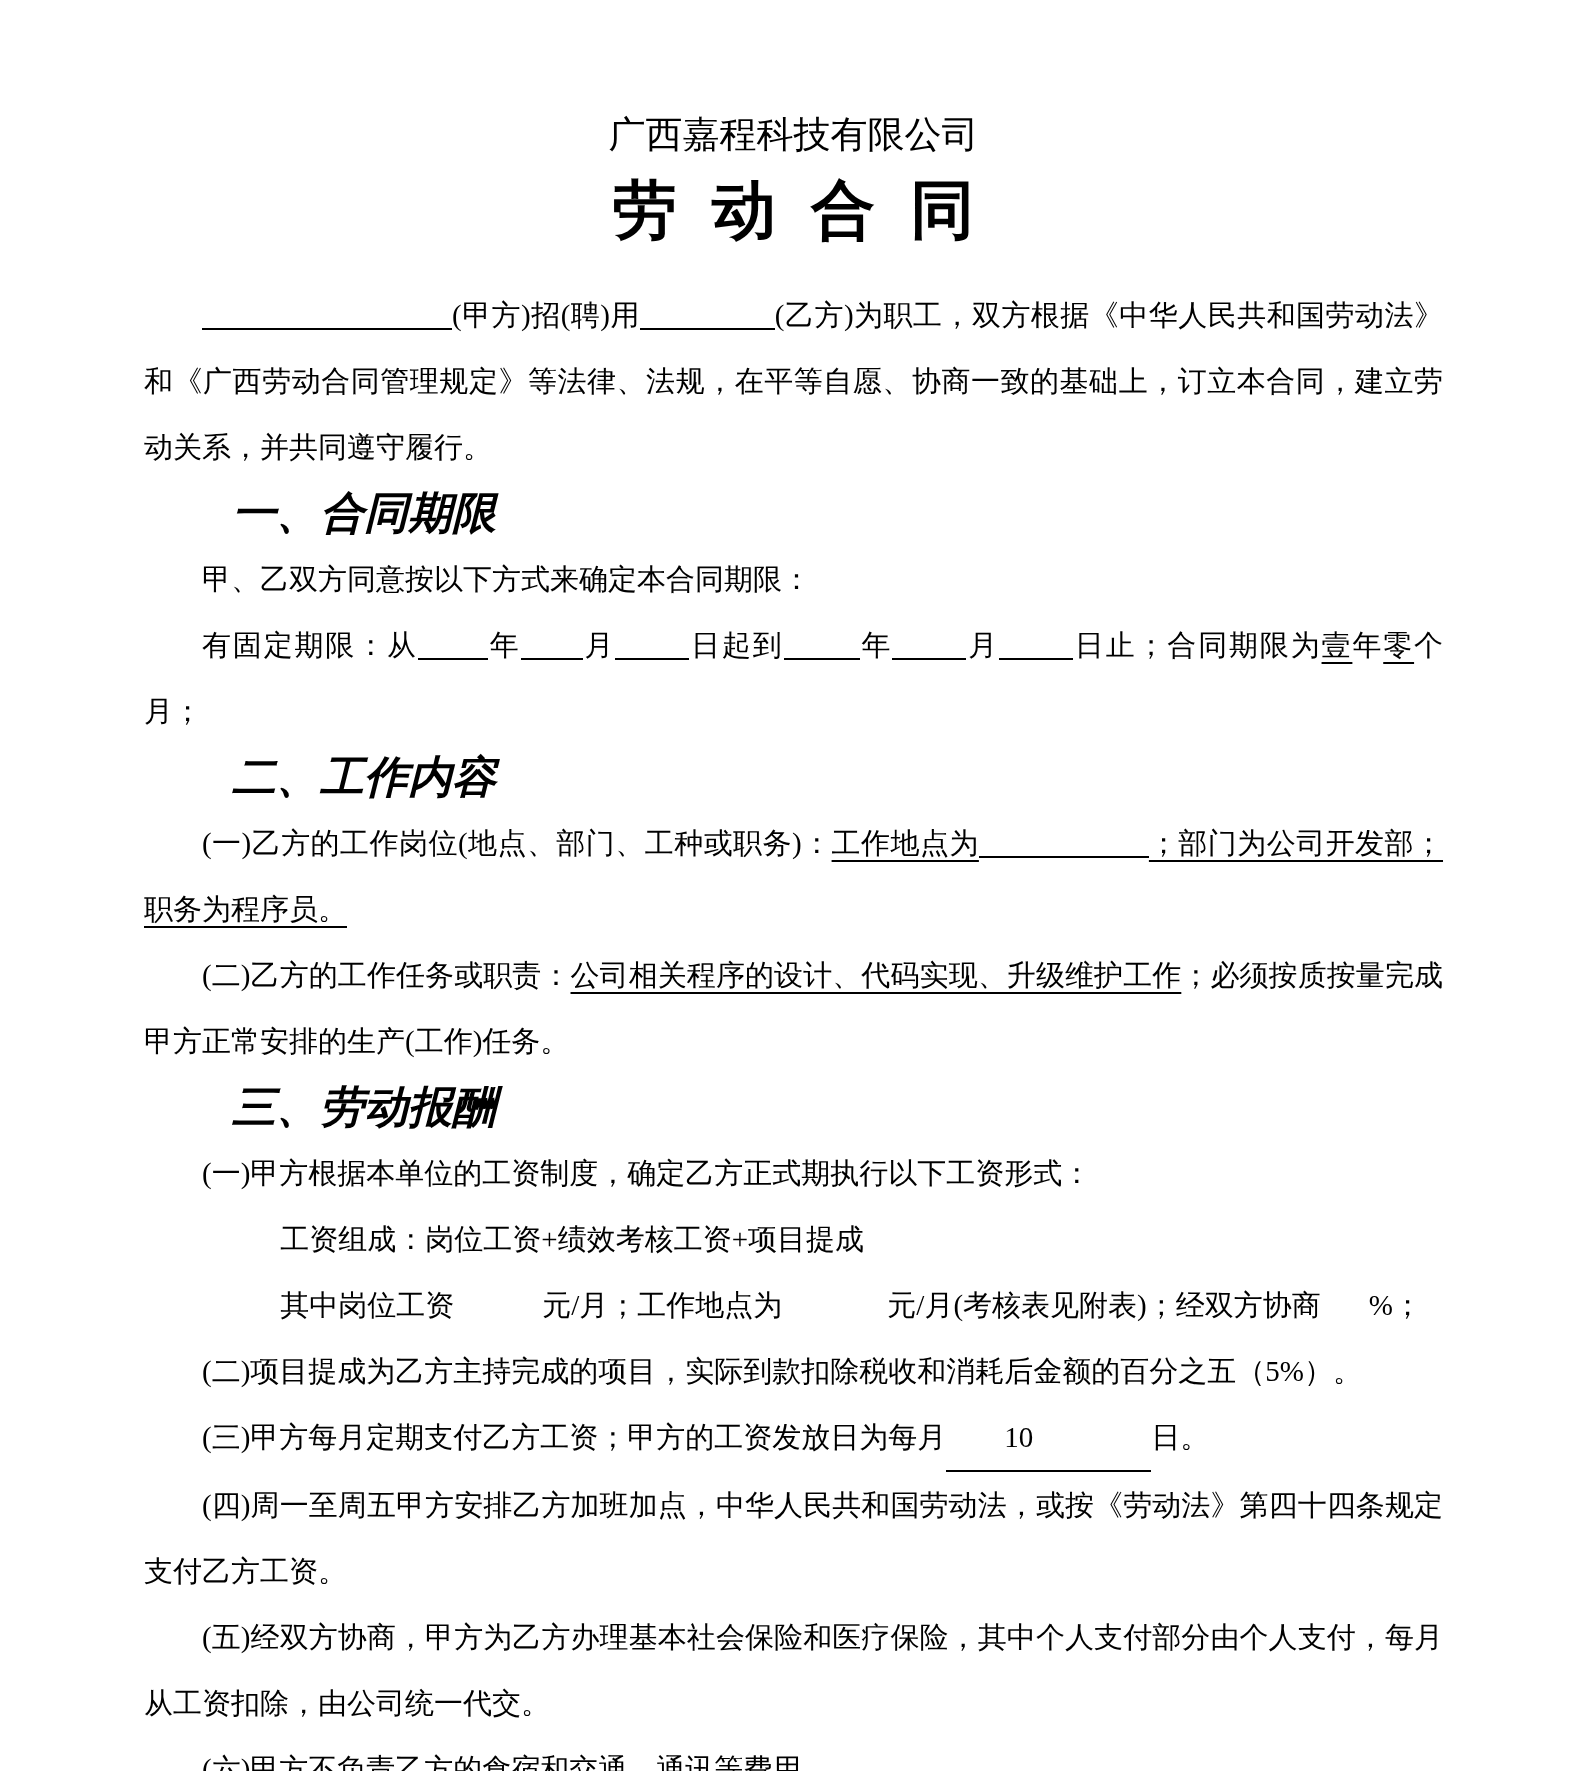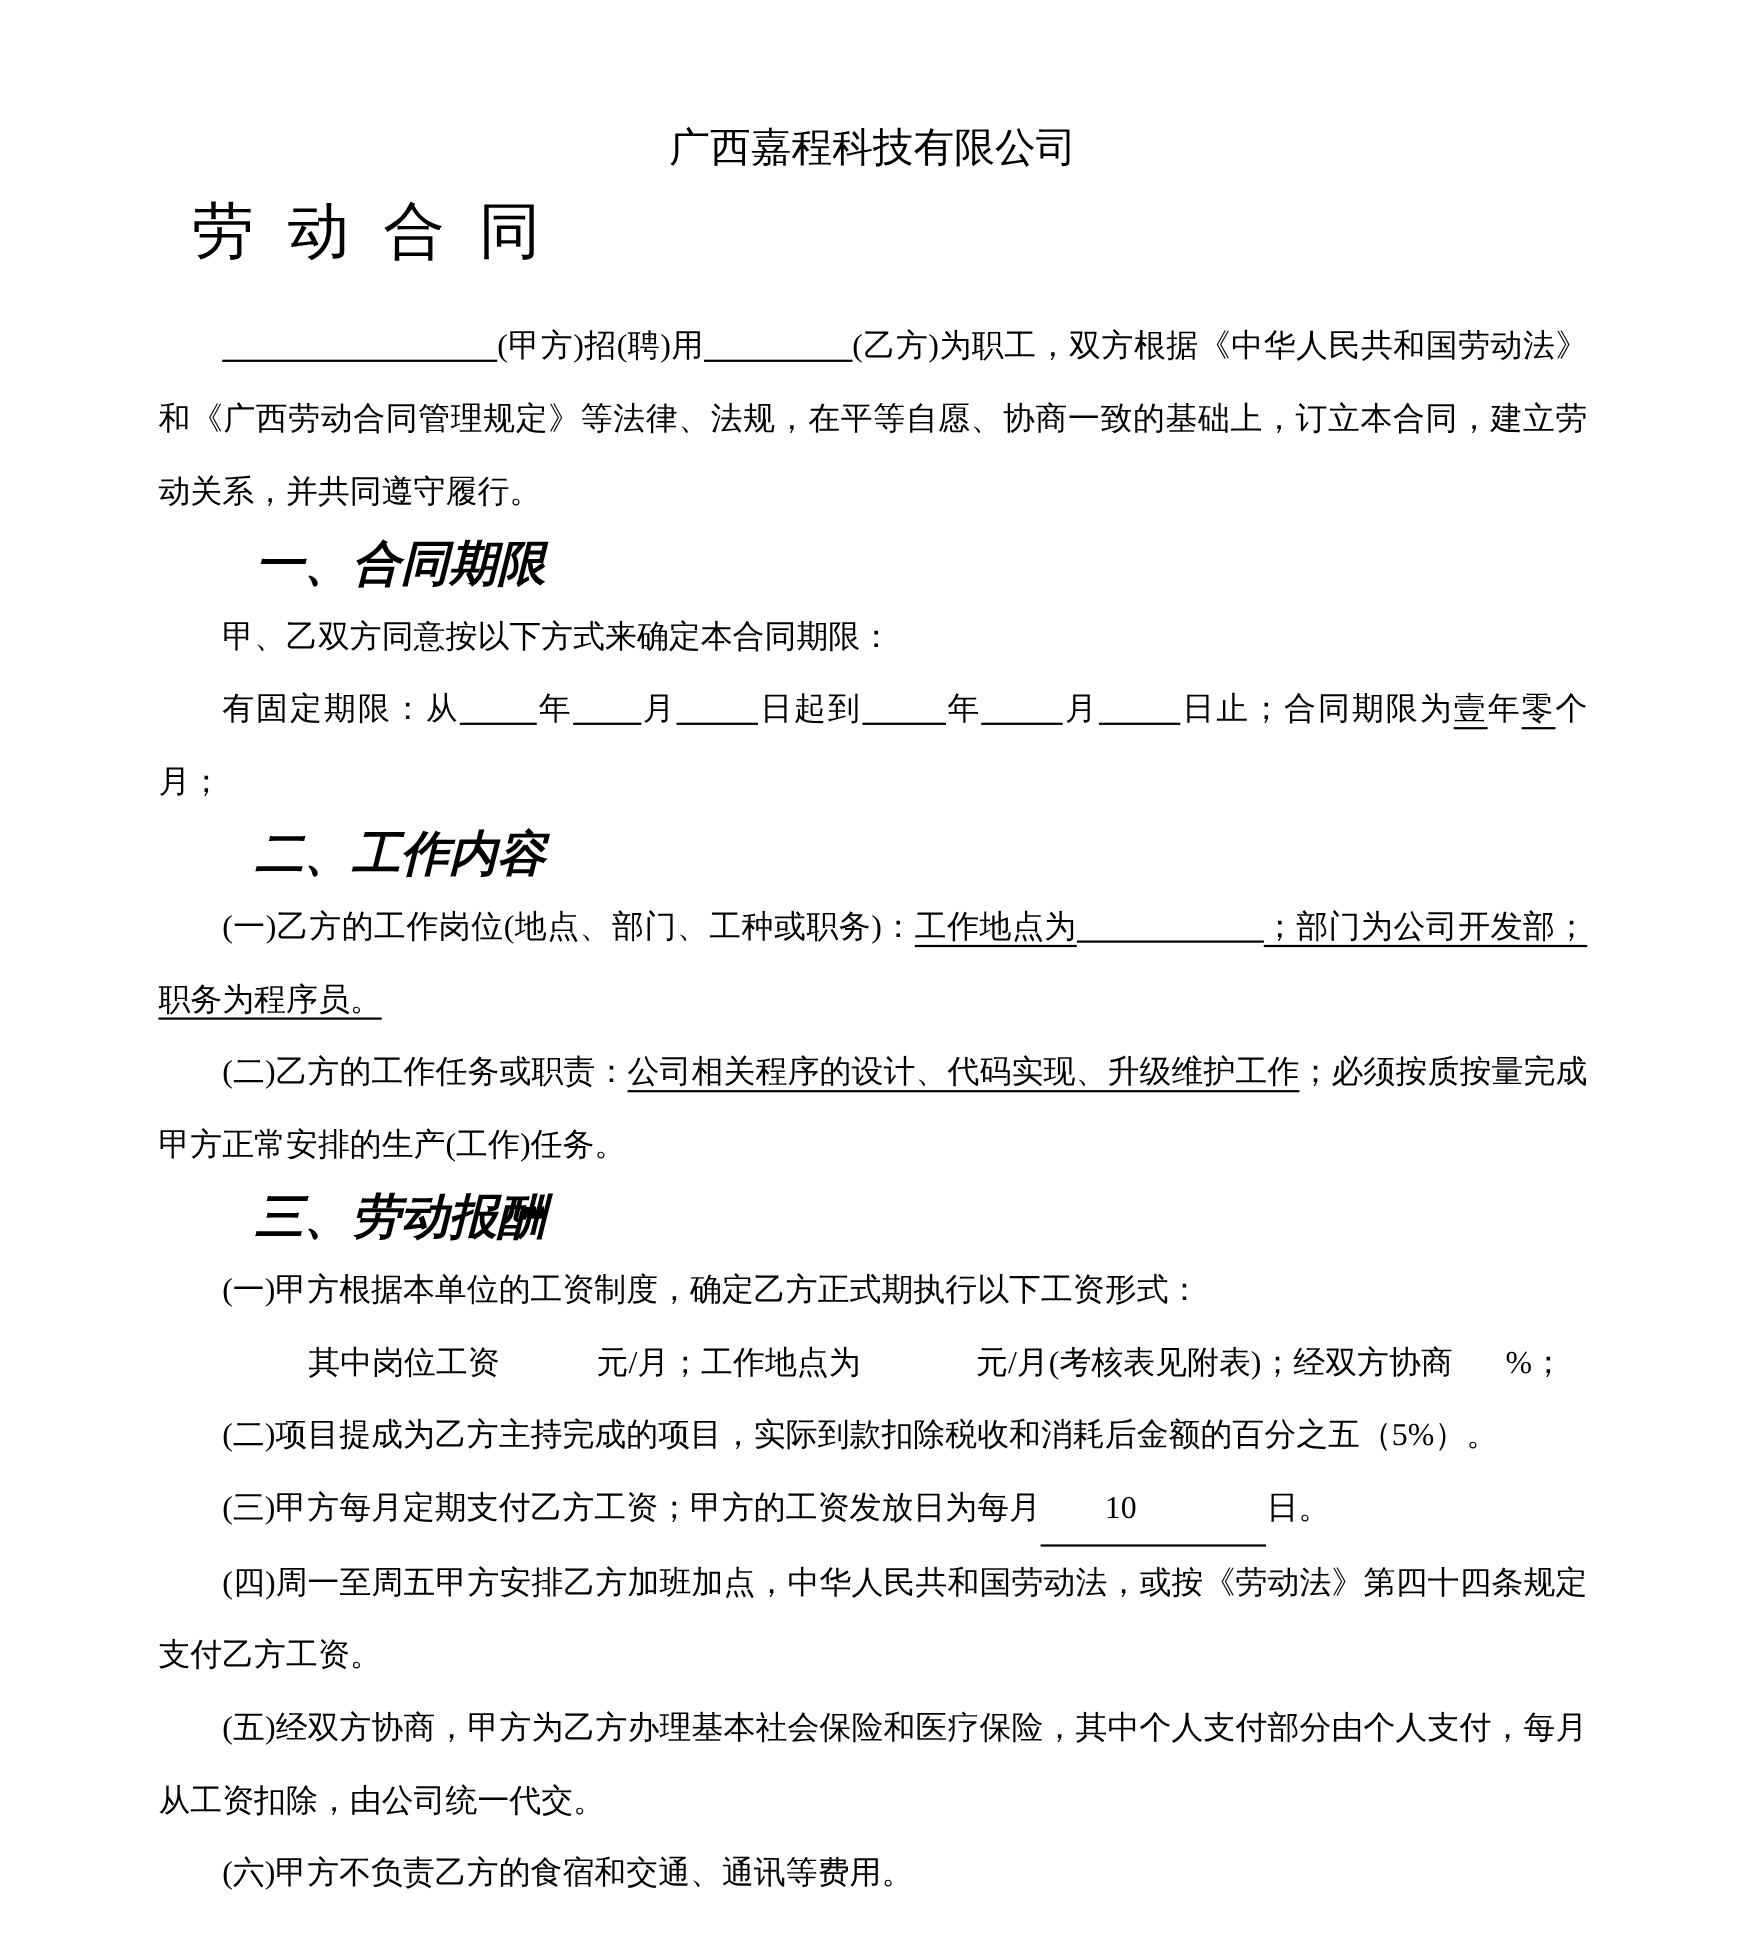--- a/index.html
+++ b/index.html
@@ -8,23 +8,23 @@
     padding:86px 144px 0 144px;overflow:hidden;
     font-family:"Liberation Serif","DejaVu Serif",serif;
     font-size:29px;
     margin-top:24px;
   }
   .company{
     text-align:center;font-size:37px;font-weight:400;
     margin:0 0 12px 0;line-height:50px;
   }
   .doc-title{
-    text-align:left;
+    text-align:center;
     font-family:"Liberation Sans","DejaVu Sans",sans-serif;
-    font-weight:400;font-size:56px;
+    font-weight:700;font-size:64px;
     letter-spacing:0.55em;text-indent:0.55em;
     margin:0 0 34px 0;line-height:76px;
   }
   p.para{margin:0;line-height:66px;text-align:justify;}
   .ind2{text-indent:2em;}
   .ind47{text-indent:4.7em;}
   h2.sec{
     font-family:"Liberation Sans","DejaVu Sans",sans-serif;
     font-size:44px;font-weight:700;line-height:66px;
     margin:0;text-indent:2em;text-align:left;font-style:italic;
@@ -67,20 +67,21 @@
   <h2 class="sec">二、工作内容</h2>
 
   <p class="para ind2"><span>(一)乙方的工作岗位(地点、部门、工种或职务)：</span><span class="u">工作地点为</span><span class="blank w170"></span><span class="u">；部门为公司开发部；职务为程序员。</span></p>
 
   <p class="para ind2"><span>(二)乙方的工作任务或职责：</span><span class="u">公司相关程序的设计、代码实现、升级维护工作</span><span>；必须按质按量完成甲方正常安排的生产(工作)任务。</span></p>
 
   <h2 class="sec">三、劳动报酬</h2>
 
   <p class="para ind2">(一)甲方根据本单位的工资制度，确定乙方正式期执行以下工资形式：</p>
 
+  <p class="para ind47">工资组成：岗位工资+绩效考核工资+项目提成</p>
 
   <p class="para ind47"><span>其中岗位工资</span><span class="blank w88" style="border-bottom:none"></span><span>元/月；工作地点为</span><span class="blank w105" style="border-bottom:none"></span><span>元/月(考核表见附表)；经双方协商</span><span class="blank w48" style="border-bottom:none"></span><span>%；</span></p>
 
   <p class="para ind2">(二)项目提成为乙方主持完成的项目，实际到款扣除税收和消耗后金额的百分之五（5%）。</p>
 
   <p class="para ind2"><span>(三)甲方每月定期支付乙方工资；甲方的工资发放日为每月</span><span class="fill w205">10</span><span>日。</span></p>
 
   <p class="para ind2">(四)周一至周五甲方安排乙方加班加点，中华人民共和国劳动法，或按《劳动法》第四十四条规定支付乙方工资。</p>
 
   <p class="para ind2">(五)经双方协商，甲方为乙方办理基本社会保险和医疗保险，其中个人支付部分由个人支付，每月从工资扣除，由公司统一代交。</p>

